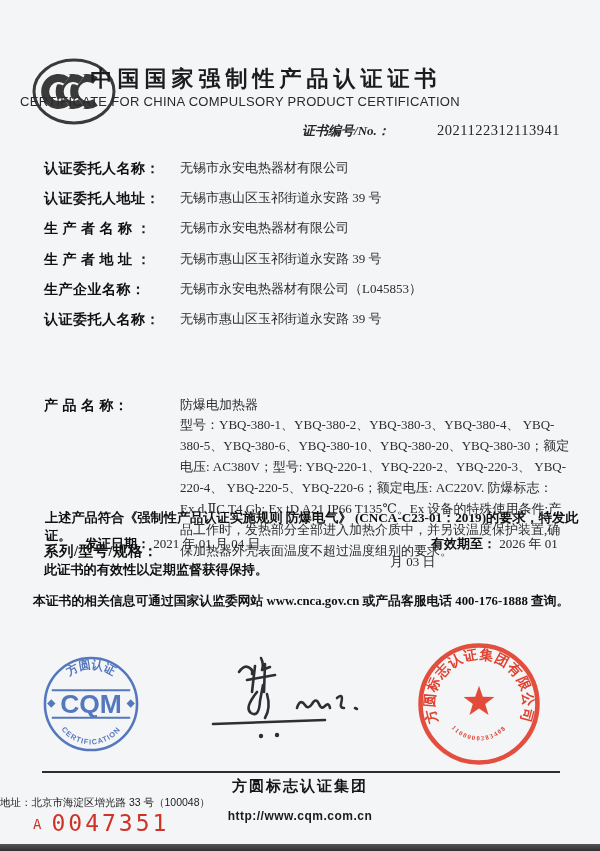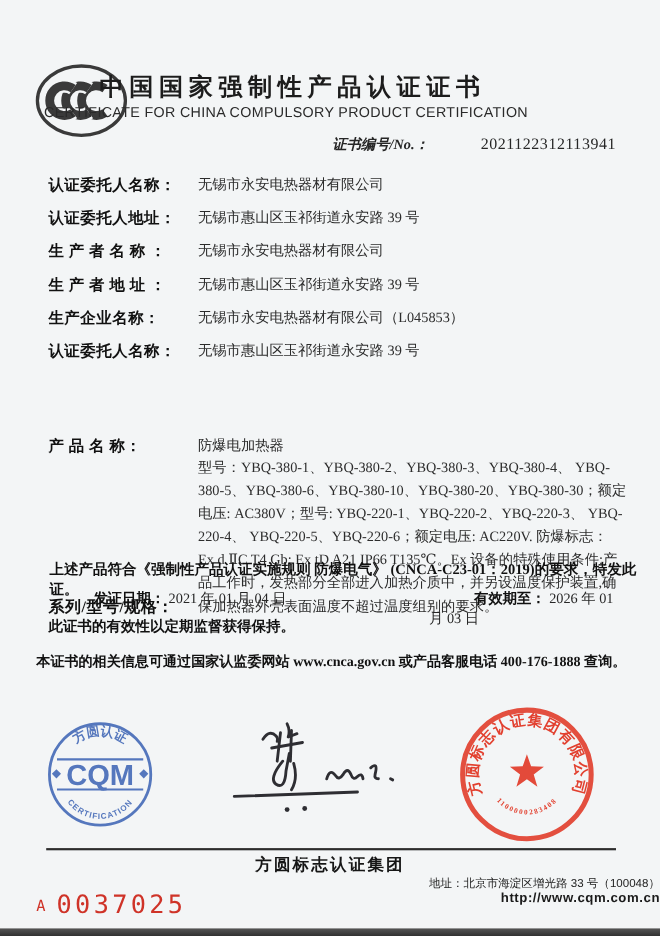--- a/index.html
+++ b/index.html
@@ -9,21 +9,21 @@
     font-family:"Liberation Serif","DejaVu Serif",serif;
     color:#262626;
   }
   
   .ccc-logo{position:absolute;left:30px;top:56px;}
   .title-zh{
     position:absolute;left:0;top:64px;width:532px;text-align:center;
     font-size:22px;font-weight:bold;letter-spacing:5px;color:#1c1c1c;
   }
   .title-en{
-    position:absolute;left:0;top:94px;width:480px;text-align:right;
+    position:absolute;left:0;top:94px;width:480px;text-align:center;
     font-size:13px;color:#2a2a2a;
     font-family:"Liberation Sans","DejaVu Sans",sans-serif;letter-spacing:.3px;
   }
   .cert-no{
     position:absolute;top:122px;right:40px;font-size:13px;
   }
   .cert-no .lbl{font-weight:bold;font-style:italic;}
   .cert-no .num{font-size:14.5px;letter-spacing:.5px;margin-left:44px;}
   
   .row{position:absolute;left:44px;display:flex;align-items:flex-end;}
@@ -55,26 +55,26 @@
   .signature{position:absolute;left:205px;top:650px;}
   .red-seal{position:absolute;left:416px;top:641px;}
   .foot-rule{
     position:absolute;left:42px;top:771px;width:518px;height:2px;background:#2d2d2d;
   }
   .footer-org{
     position:absolute;left:0;top:777px;width:600px;text-align:center;
     font-weight:bold;font-size:15px;letter-spacing:2px;color:#161616;
   }
   .footer-addr{
-    position:absolute;left:0;top:796px;width:600px;text-align:right;
+    position:absolute;left:0;top:796px;width:600px;text-align:left;
     font-size:10.5px;color:#222;
     font-family:"Liberation Sans","DejaVu Sans",sans-serif;
   }
   .footer-url{
-    position:absolute;left:0;top:809px;width:600px;text-align:right;
+    position:absolute;left:0;top:809px;width:600px;text-align:center;
     font-weight:bold;font-size:12px;color:#1a1a1a;letter-spacing:.5px;
     font-family:"Liberation Sans","DejaVu Sans",sans-serif;
   }
   .serial{
     position:absolute;left:33px;top:810px;color:#cf3328;
     font-family:"DejaVu Sans Mono","Liberation Mono",monospace;
   }
   .serial .pfx{font-size:14px;margin-right:10px;vertical-align:2px;}
   .serial .num{font-size:23px;letter-spacing:3px;}
   .bottom-strip{
@@ -211,17 +211,17 @@
       <polygon fill="#e2402f" opacity="0.95" points="62,44 58.24,54.82 46.8,55.06 55.91,61.98 52.6,72.94 62,66.4 71.4,72.94 68.09,61.98 77.2,55.06 65.76,54.82"></polygon>
     </svg>
   </div>
 
   <div class="foot-rule"></div>
   <div class="footer-org">方圆标志认证集团</div>
   <div class="footer-addr">地址：北京市海淀区增光路 33 号（100048）</div>
   <div class="footer-url">http://www.cqm.com.cn</div>
 
   <div class="serial">
-    <span class="pfx">A</span><span class="num">0037025</span>
+    <span class="pfx">A</span><span class="num">0047351</span>
   </div>
 
   <div class="bottom-strip"></div>
 </div>
 
 </body></html>

